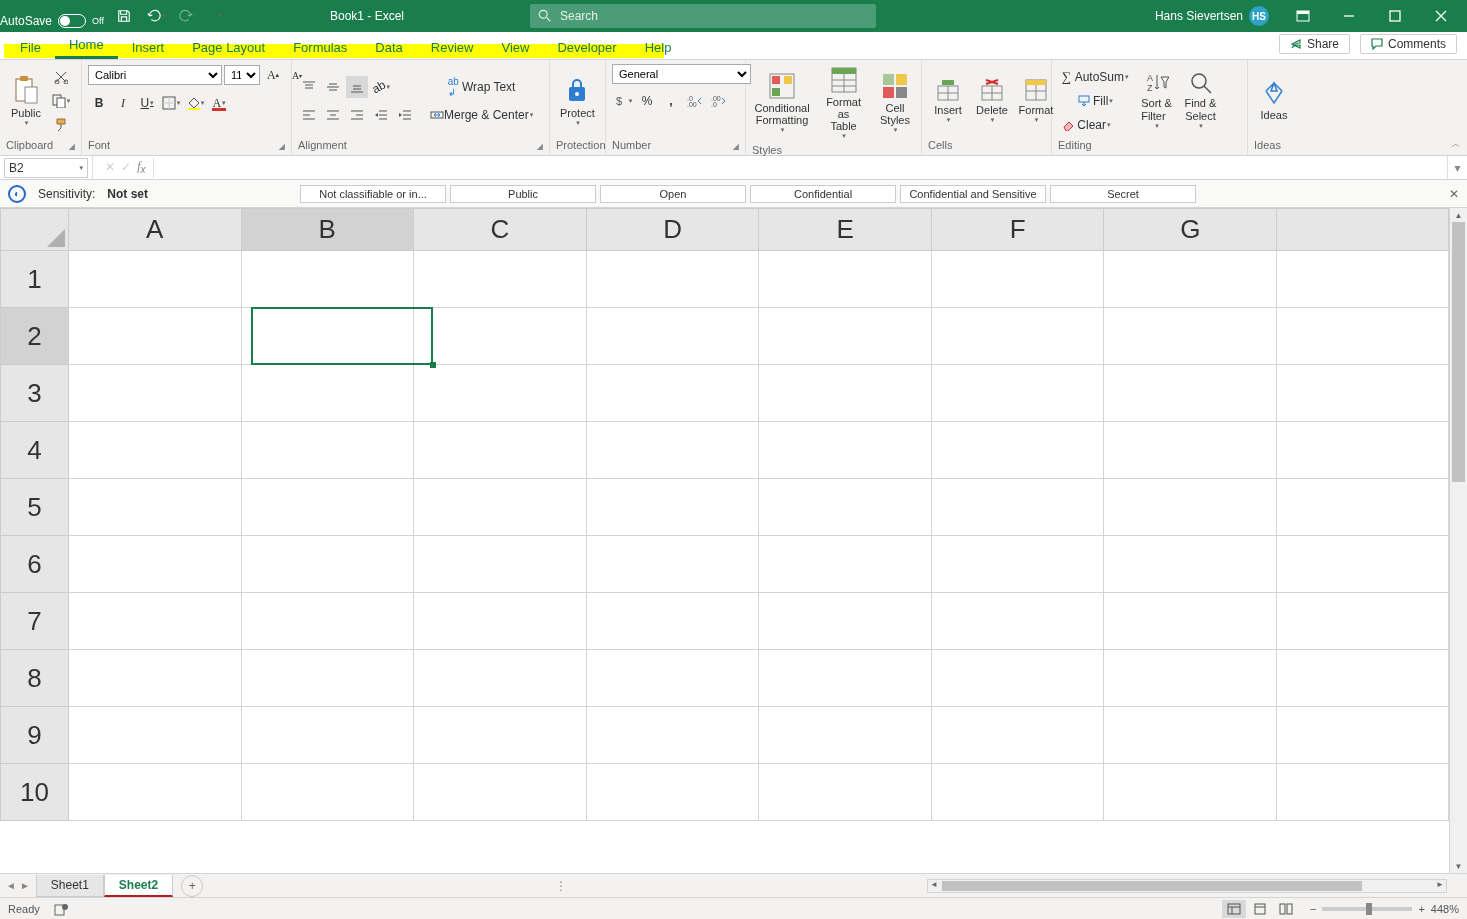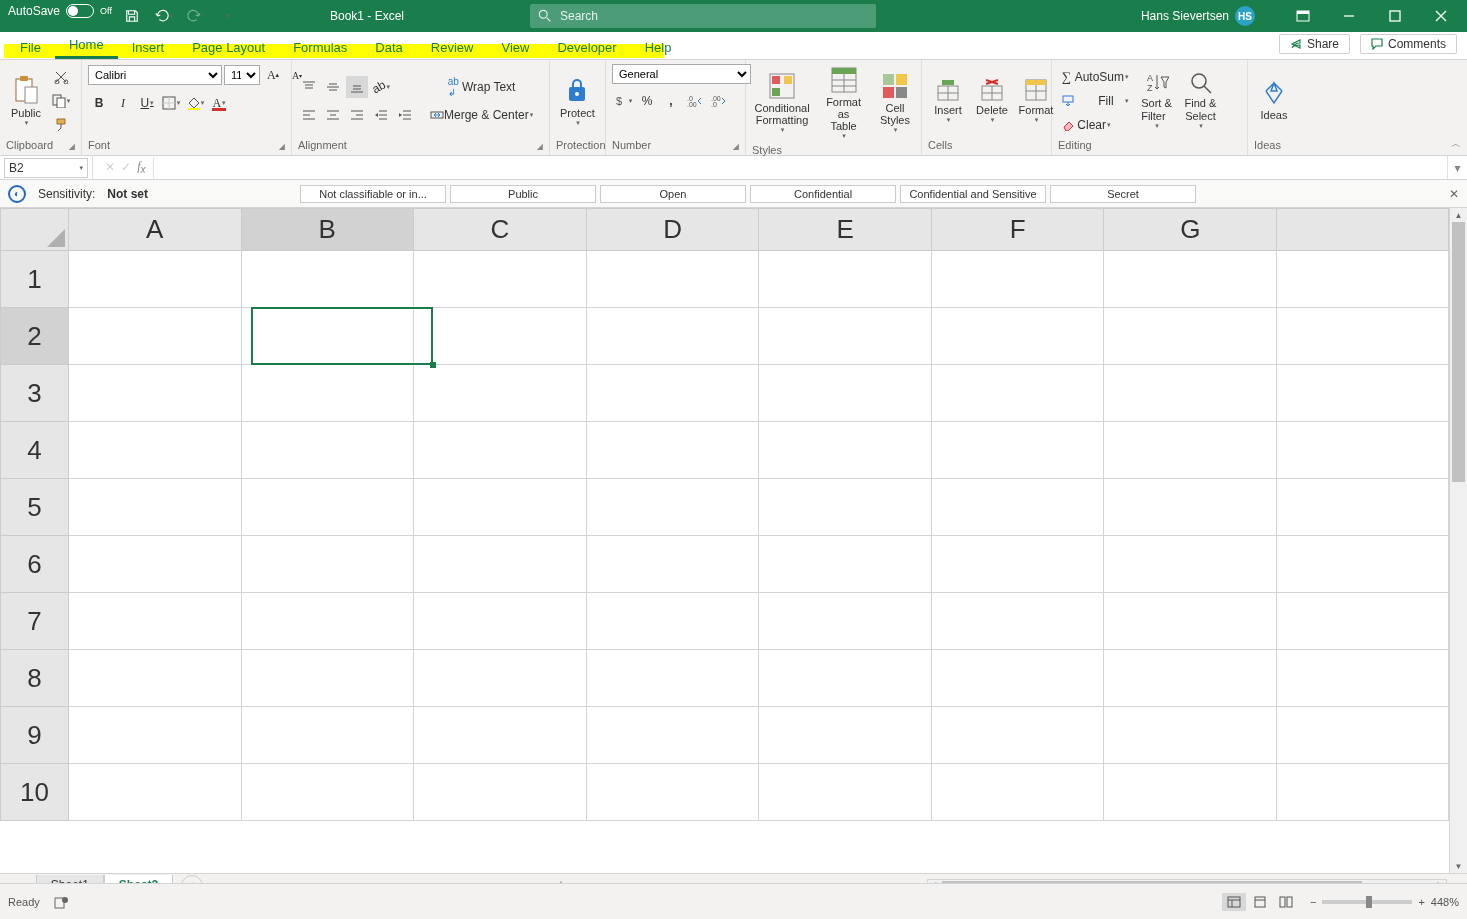--- a/index.html
+++ b/index.html
@@ -1,32 +1,32 @@
 <!DOCTYPE html>
 <html><head>
 <meta charset="utf-8">
 <style>
 * { box-sizing: border-box; margin: 0; padding: 0; font-family: "Segoe UI", Arial, sans-serif; }
 body { background: #fff; overflow: hidden; width: 1467px; height: 919px; font-size: 12px; color: #333; }
 
 
 .titlebar { height: 32px; background: #1a7e4c; display: flex; align-items: center; color: #fff; }
-.titlebar .left { display: flex; align-items: flex-start; gap: 8px; padding-left: 8px; }
+.titlebar .left { display: flex; align-items: flex-end; gap: 8px; }
 .autosave { display: flex; align-items: center; gap: 6px; font-size: 12px; }
 .switch { width: 28px; height: 14px; border: 1px solid #fff; border-radius: 7px; position: relative; }
 .switch::after { content: ""; position: absolute; width: 10px; height: 10px; border-radius: 50%; background: #fff; top: 1px; left: 1px; }
 .switch-label { font-size: 9px; color: #fff; }
 .qat-btn { width: 24px; height: 24px; display: flex; align-items: center; justify-content: center; cursor: pointer; color: #fff; }
 .qat-btn.dis { opacity: .4; }
 .titlebar .title { position: absolute; left: 330px; font-size: 12px; }
 .search { position: absolute; left: 530px; width: 346px; height: 24px; background: #4c9d77; border-radius: 2px; display: flex; align-items: center; padding: 0 8px; gap: 8px; }
 .search input { background: transparent; border: none; outline: none; color: #fff; font-size: 12px; flex: 1; }
 .search input::placeholder { color: #e6f2ec; }
 .titlebar .right { position: absolute; right: 0; display: flex; align-items: center; gap: 2px; padding-right: 4px; }
-.user { display: flex; align-items: center; gap: 6px; margin-right: 24px; font-size: 12px; }
+.user { display: flex; align-items: center; gap: 6px; margin-right: 10px; font-size: 12px; }
 .avatar { width: 20px; height: 20px; border-radius: 50%; background: #2ba3c7; color: #fff; font-size: 10px; font-weight: 600; display: flex; align-items: center; justify-content: center; }
 .win-btn { width: 44px; height: 32px; display: flex; align-items: center; justify-content: center; color: #fff; cursor: pointer; }
 
 
 .ribbon-tabs { height: 28px; background: #fff; border-bottom: 1px solid #d4d4d4; display: flex; align-items: flex-end; padding-left: 6px; position: relative; }
 .highlight-strip { position: absolute; left: 4px; top: 12px; width: 660px; height: 14px; background: #ffff00; z-index: 0; }
 .tab { padding: 4px 14px 4px; font-size: 13px; color: #1a7e4c; cursor: pointer; position: relative; z-index: 1; }
 .tab.file { background: transparent; }
 .tab.active { border-bottom: 3px solid #1a7e4c; font-weight: 400; }
 .ribbon-right { position: absolute; right: 10px; top: 2px; display: flex; gap: 10px; z-index: 1; }
@@ -87,21 +87,21 @@
 .tabs-bar { position: absolute; left: 0; right: 0; bottom: 22px; height: 24px; background: #f3f2f1; border-top: 1px solid #d4d4d4; display: flex; align-items: center; }
 .tabnav { display: flex; padding: 0 6px; gap: 4px; color: #888; }
 .tabnav span { cursor: pointer; font-size: 10px; }
 .sheet-tab { padding: 3px 14px 0; border: 1px solid #ccc; border-top: none; background: #e6e6e6; font-size: 12px; cursor: pointer; height: 22px; }
 .sheet-tab.active { background: #fff; color: #1a7e4c; border-bottom: 2px solid #b91c1c; font-weight: 600; }
 .add-sheet { width: 22px; height: 22px; display: flex; align-items: center; justify-content: center; border: 1px solid #ccc; border-radius: 50%; margin-left: 8px; cursor: pointer; color: #666; }
 .hscroll { margin-left: auto; width: 520px; height: 14px; background: #f0f0f0; border: 1px solid #d4d4d4; position: relative; margin-right: 20px; }
 .hscroll .thumb { position: absolute; left: 14px; width: 420px; top: 1px; bottom: 1px; background: #c1c1c1; }
 
 
-.status { position: absolute; left: 0; right: 0; bottom: 0; height: 36px; background: #f3f2f1; border-top: 1px solid #d4d4d4; display: flex; align-items: center; padding: 0 8px; font-size: 11px; color: #555; }
+.status { position: absolute; left: 0; right: 0; bottom: 0; height: 22px; background: #f3f2f1; border-top: 1px solid #d4d4d4; display: flex; align-items: center; padding: 0 8px; font-size: 11px; color: #555; }
 .status .views { margin-left: auto; display: flex; gap: 2px; }
 .view-btn { width: 24px; height: 18px; border: 1px solid transparent; display: flex; align-items: center; justify-content: center; cursor: pointer; }
 .view-btn.active { background: #d8d8d8; }
 .zoom { display: flex; align-items: center; gap: 6px; margin-left: 12px; }
 .zoom-slider { width: 90px; height: 4px; background: #ccc; position: relative; }
 .zoom-slider .thumb { position: absolute; width: 6px; height: 12px; background: #888; top: -4px; left: 44px; }
 
 svg { display: block; }
 </style>
 </head>
@@ -488,21 +488,21 @@
           <span class="caret">▾</span>
       </div>
     </div>
     <div class="group-label">Cells</div>
   </div>
 
   <div class="group" style="width:196px">
     <div class="group-body">
       <div style="display:flex;flex-direction:column;gap:2px">
         <div class="small-btn" style="width:auto;padding:0 4px;justify-content:flex-start"><span style="font-family:serif;font-size:13px">∑</span>&nbsp;<span>AutoSum</span><span class="caret">▾</span></div>
-        <div class="small-btn" style="width:auto;padding:0 4px;justify-content:space-between"><svg width="12" height="12">
+        <div class="small-btn" style="width:auto;padding:0 4px;justify-content:center"><svg width="12" height="12">
               <rect x="1" y="1" width="10" height="6" fill="none" stroke="#2f7dd1"></rect>
               <path d="M6 7v4M4 9l2 2 2-2" fill="none" stroke="#2f7dd1"></path>
             </svg>&nbsp;<span>Fill</span><span class="caret">▾</span></div>
         <div class="small-btn" style="width:auto;padding:0 4px;justify-content:flex-start"><svg width="12" height="12">
               <path d="M2 8l5-5 4 4-5 5H4z" fill="#f5b6c2" stroke="#d2322d"></path>
             </svg>&nbsp;<span>Clear</span><span class="caret">▾</span></div>
       </div>
       <div class="big-btn">
         <svg width="24" height="24">
             <text x="2" y="10" font-size="9" fill="#555">A</text>

